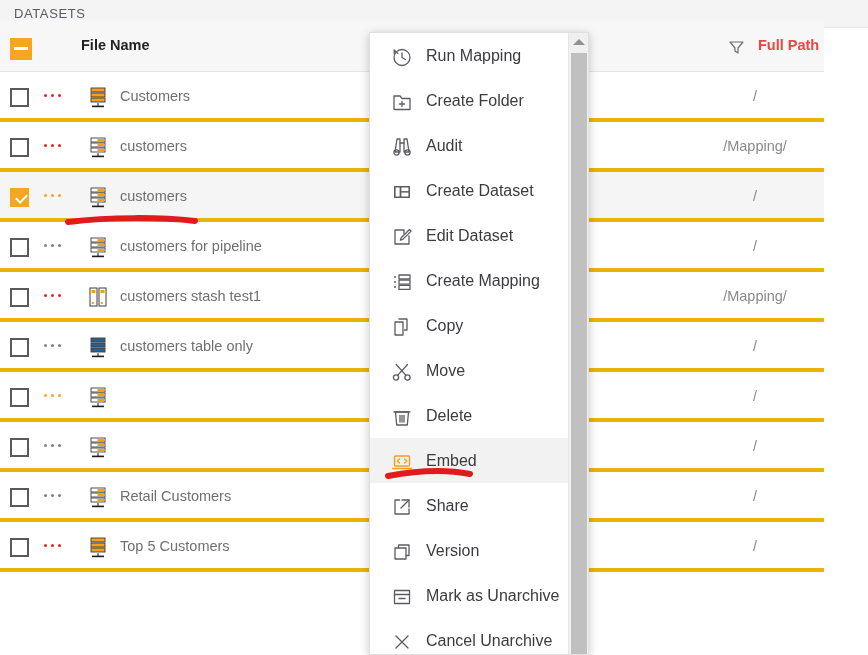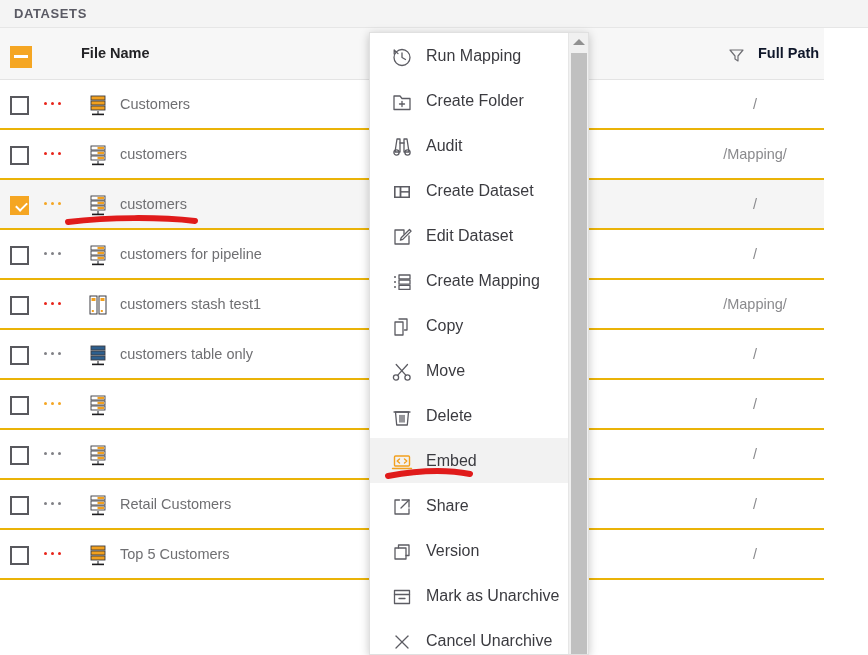--- a/index.html
+++ b/index.html
@@ -11,47 +11,46 @@
     font-family: "Liberation Sans", sans-serif;
     -webkit-font-smoothing: antialiased;
   }
   #app { position: relative; width: 868px; height: 655px; background: #ffffff; }
 
   
   .topbar {
     position: absolute; left: 0; top: 0; width: 868px; height: 28px;
     background: #f4f4f4;
     border-bottom: 1px solid #e6e6e6;
-    font-weight: bold;
   }
   .topbar-title {
     position: absolute; left: 14px; top: 6px;
     font-size: 13px; letter-spacing: .6px; color: #5a5a64;
   }
 
   
-  .grid { position: absolute; left: 0; top: 28px; width: 824px; }
+  .grid { position: absolute; left: 0; top: 20px; width: 824px; }
   .grid-header {
     position: relative; height: 52px; background: #f7f7f7;
     border-bottom: 1px solid #e4e4e4;
   }
   .grid-header .hdr-check { position: absolute; left: 10px; top: 18px; }
   .hdr-filename {
     position: absolute; left: 81px; top: 17px;
     font-size: 14.5px; font-weight: bold; color: #232326;
   }
   .hdr-fullpath {
     position: absolute; left: 758px; top: 17px;
-    font-size: 14.5px; font-weight: bold; color: #0f172a;
+    font-size: 14.5px; font-weight: bold; color: #ef4444;
   }
   .hdr-filter { position: absolute; left: 728px; top: 19px; }
 
   .row {
     position: relative; height: 50px;
-    border-bottom: 2px solid #eab308;
+    border-bottom: 4px solid #eab308;
     background: #ffffff;
   }
   .row.selected { background: #f5f5f5; }
   .row .cb { position: absolute; left: 10px; top: 16px; }
   .row .dots { position: absolute; left: 44px; top: 22px; display: flex; gap: 4px; }
   .row .dots i { width: 3px; height: 3px; border-radius: 50%; display: block; }
   .row .ficon { position: absolute; left: 86px; top: 13px; width: 24px; height: 24px; }
   .row .fname {
     position: absolute; left: 120px; top: 16px;
     font-size: 14.5px; color: #6f6f72;

